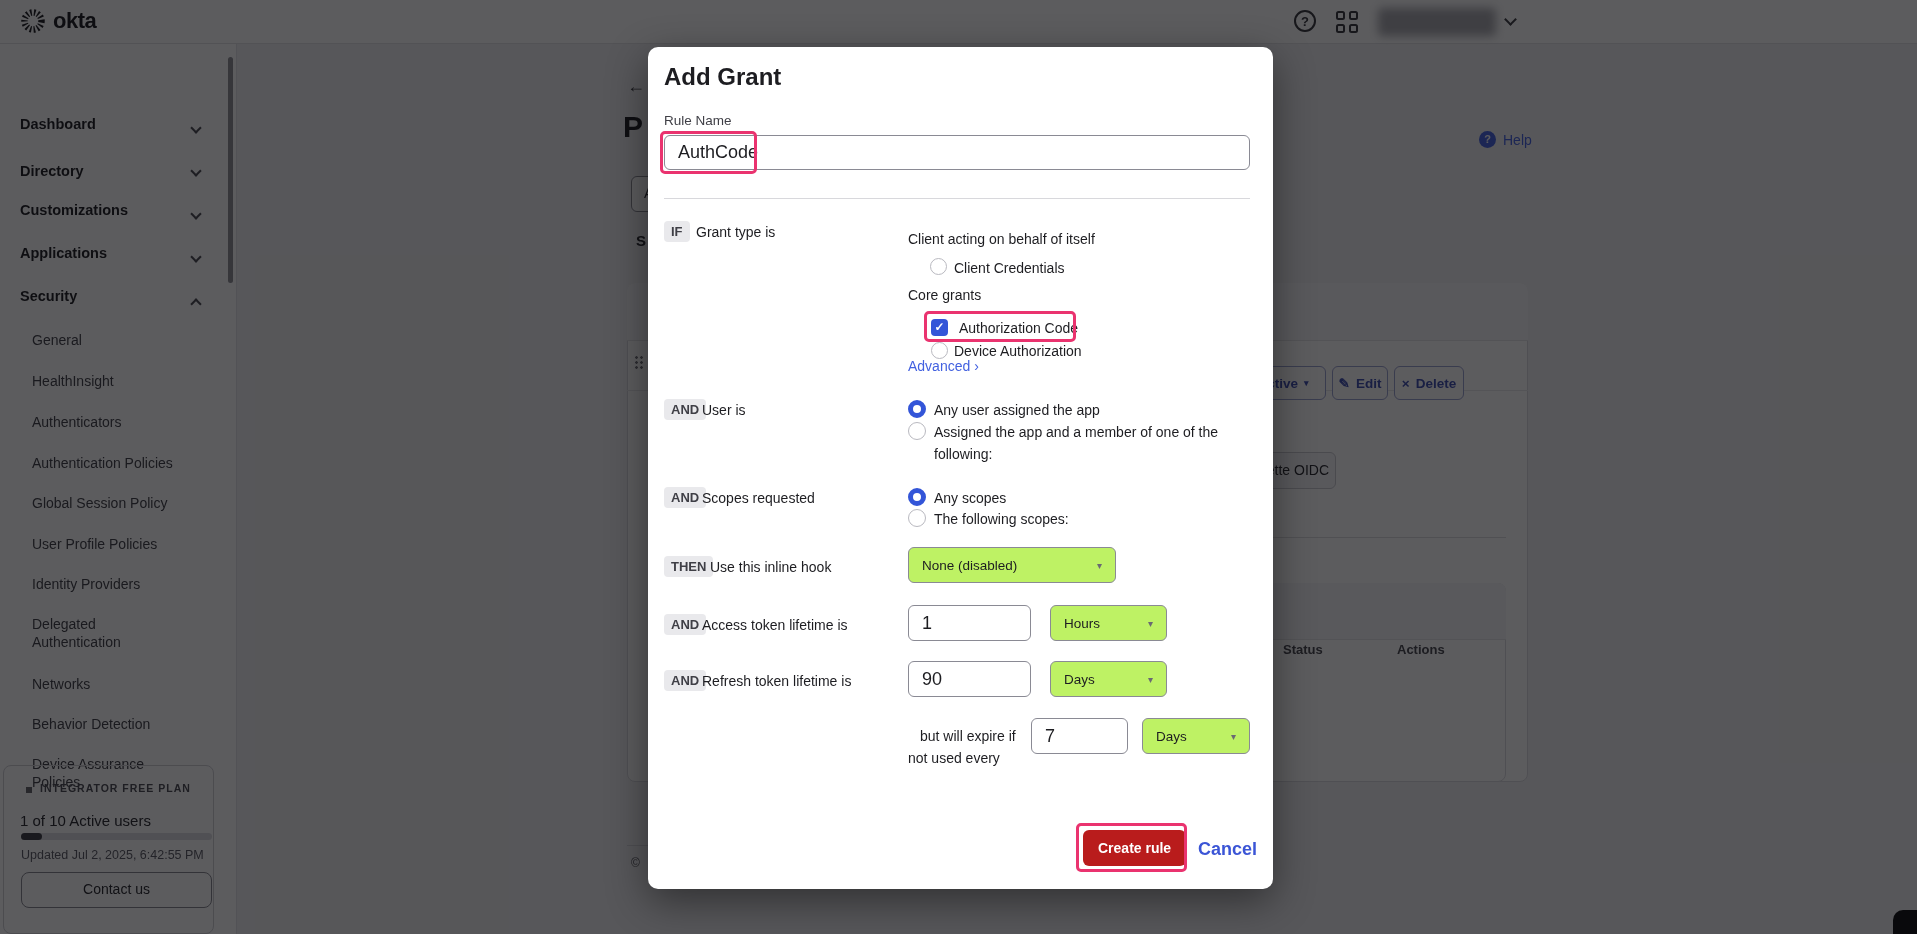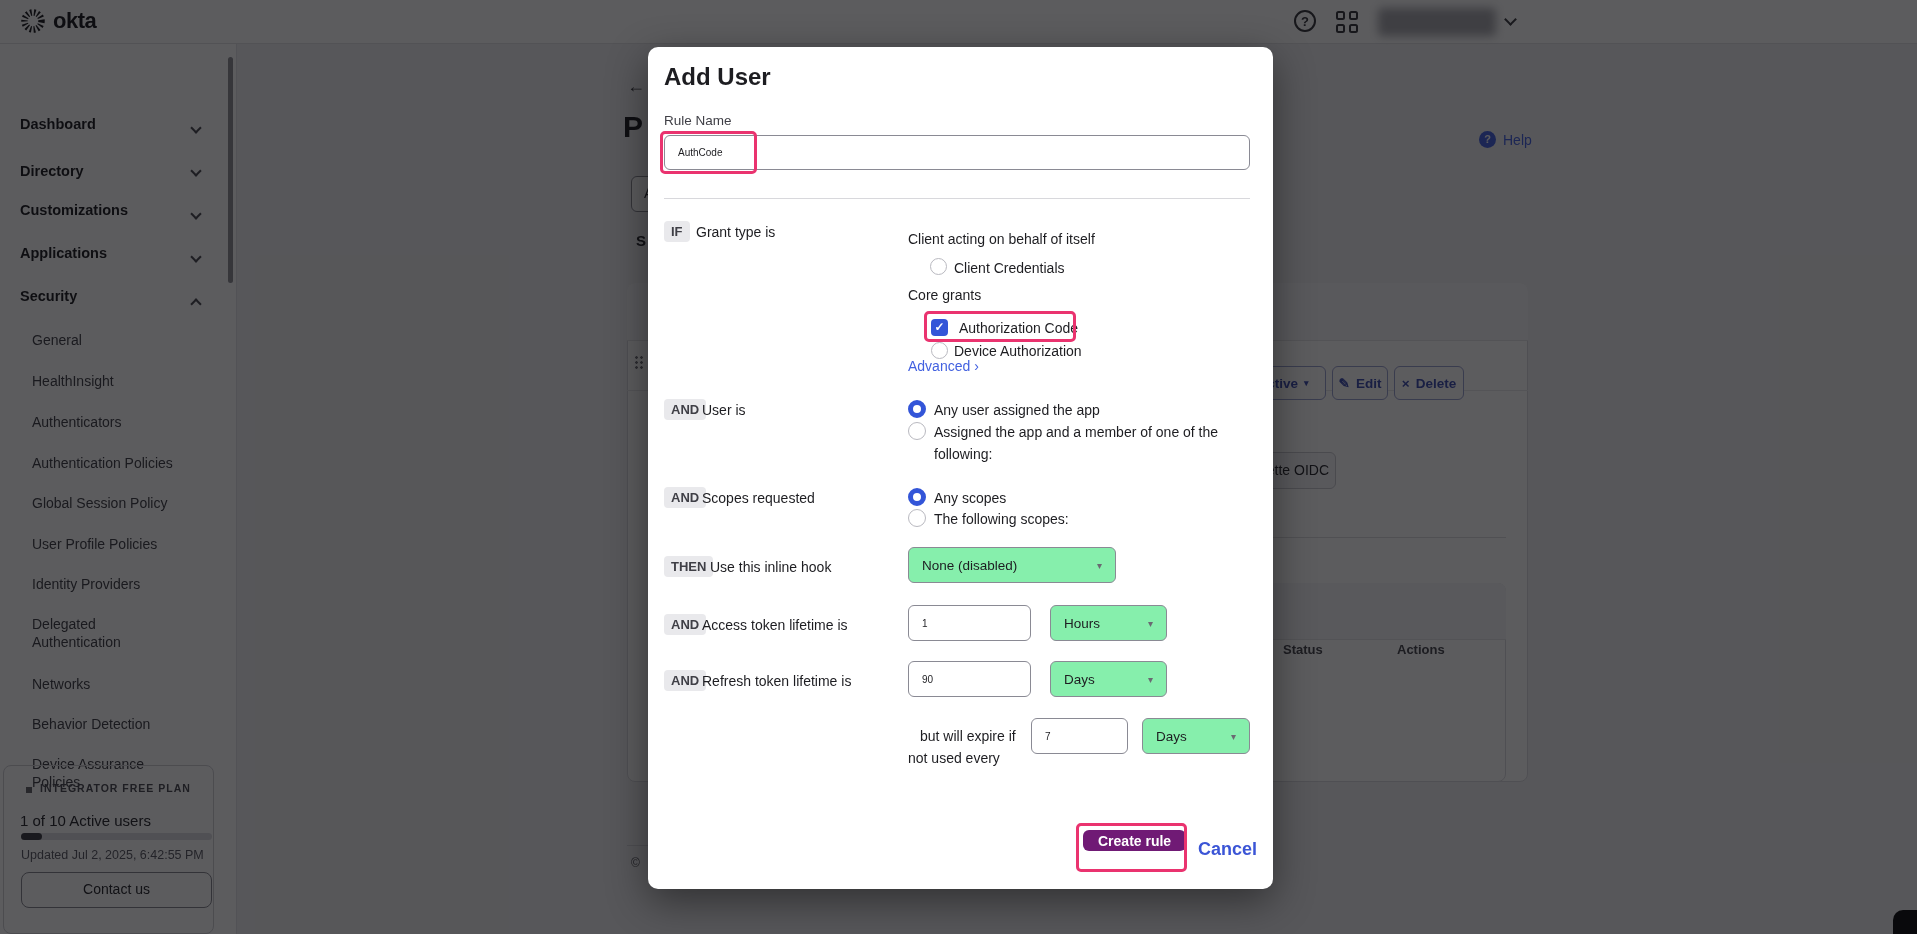--- a/index.html
+++ b/index.html
@@ -86,38 +86,38 @@
 
   
   .overlay{position:absolute;left:0;top:0;width:1917px;height:934px;background:rgba(8,8,10,0.66);z-index:5;}
 
   
   .modal{position:absolute;left:648px;top:47px;width:625px;height:842px;background:#fff;
     border-radius:10px;z-index:10;box-shadow:0 12px 40px rgba(0,0,0,0.45);}
   .m-title{position:absolute;left:16px;top:16px;font-size:24px;font-weight:bold;color:#1d1d21;}
   .m-label{position:absolute;left:16px;top:66px;font-size:13.5px;color:#3f3f46;}
   .m-input{position:absolute;border:1px solid #8a8a94;border-radius:6px;background:#fff;
-    font-size:10px;color:#1d1d21;font-family:"Liberation Sans",sans-serif;padding:0 13px;outline:none;}
+    font-size:18px;color:#1d1d21;font-family:"Liberation Sans",sans-serif;padding:0 13px;outline:none;}
   .rule-input{left:16px;top:88px;width:586px;height:35px;}
   .m-divider{position:absolute;left:16px;top:151px;width:586px;height:1px;background:#d8d8dc;}
   .badge{position:absolute;background:#e9e9ec;border-radius:4px;font-size:13px;font-weight:600;
     color:#3f3f46;padding:3px 7px;}
   .cond-label{position:absolute;font-size:14px;color:#1d1d21;}
   .opt-label{position:absolute;font-size:14px;color:#1d1d21;}
   .radio{position:absolute;width:18px;height:18px;border-radius:50%;border:1.5px solid #b9b9c0;background:#fff;cursor:pointer;}
   .radio.sel{border:5.5px solid #3355d8;}
   .cbox{position:absolute;width:17px;height:17px;border-radius:50%;border:1.5px solid #b9b9c0;background:#fff;cursor:pointer;}
   .cbox.checked{border-radius:4px;border:none;background:#3355d8;color:#fff;text-align:center;
     line-height:17px;font-size:12px;font-weight:bold;}
   .adv-link{position:absolute;left:260px;top:311px;font-size:14px;color:#4361e0;cursor:pointer;}
-  .m-select{position:absolute;border:1px solid #8a8a94;border-radius:6px;background:#86efac;cursor:pointer;
+  .m-select{position:absolute;border:1px solid #8a8a94;border-radius:6px;background:#bef264;cursor:pointer;
     font-size:13.5px;color:#1d1d21;display:flex;align-items:center;padding:0 13px;gap:40px;}
   .m-select .arrow{margin-left:auto;font-size:10px;color:#6a6a72;}
   .expire-label{position:absolute;font-size:14px;color:#1d1d21;}
-  .create-btn{position:absolute;left:435px;top:783px;height:21px;background:#701a75;color:#fff;
+  .create-btn{position:absolute;left:435px;top:783px;height:36px;background:#b91c1c;color:#fff;
     border:none;border-radius:6px;font-size:14px;font-weight:bold;padding:0 15px;cursor:pointer;
     font-family:"Liberation Sans",sans-serif;}
   .cancel-btn{position:absolute;left:550px;top:792px;font-size:18px;font-weight:bold;color:#3b55d6;cursor:pointer;}
 
   
   .ann{position:absolute;border:3px solid #ea336f;border-radius:5px;z-index:12;pointer-events:none;}
 </style>
 </head>
 <body>
 
@@ -217,21 +217,21 @@
 
     <div class="foot-line"></div>
     <div class="foot-copy">©</div>
   </div>
 
   <div class="corner-widget"></div>
 
   <div class="overlay"></div>
 
   <div class="modal">
-    <div class="m-title">Add User</div>
+    <div class="m-title">Add Grant</div>
 
     <div class="m-label">Rule Name</div>
     <input class="m-input rule-input" value="AuthCode" style="">
     <div class="ann" style="left:12px;top:84px;width:97px;height:43px;"></div>
 
     <div class="m-divider"></div>
 
     <div class="badge" style="left:16px;top:174px;">IF</div>
     <div class="cond-label" style="left:48px;top:177px;">Grant type is</div>
     <div class="opt-label" style="left:260px;top:184px;">Client acting on behalf of itself</div>

